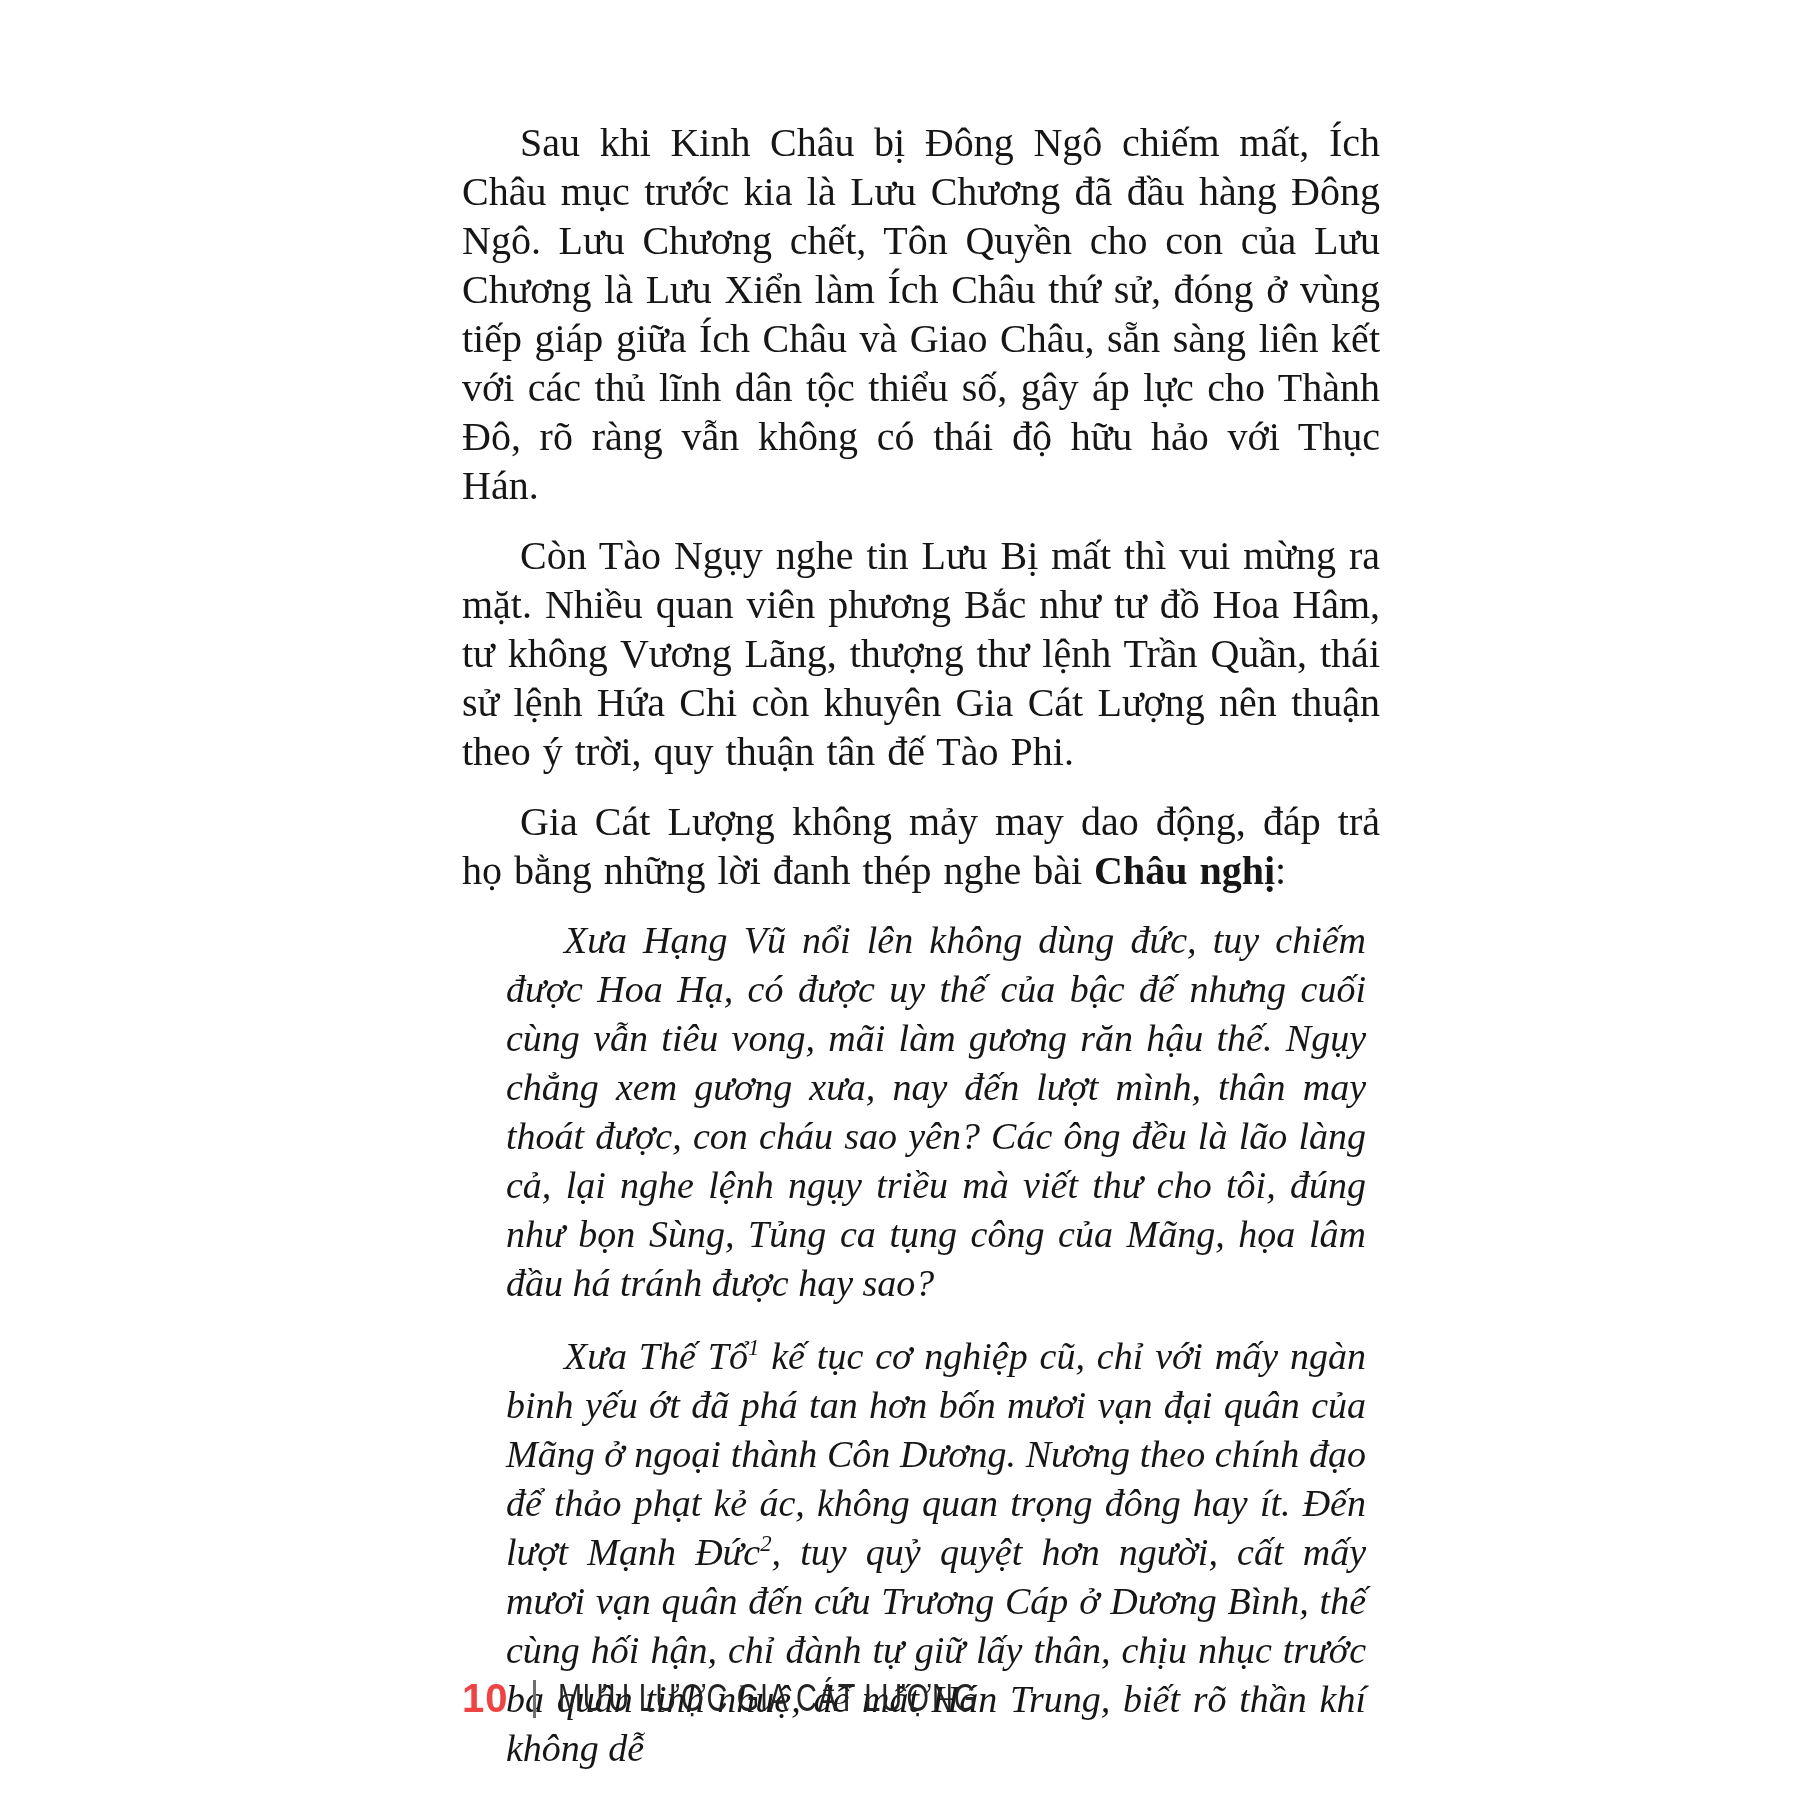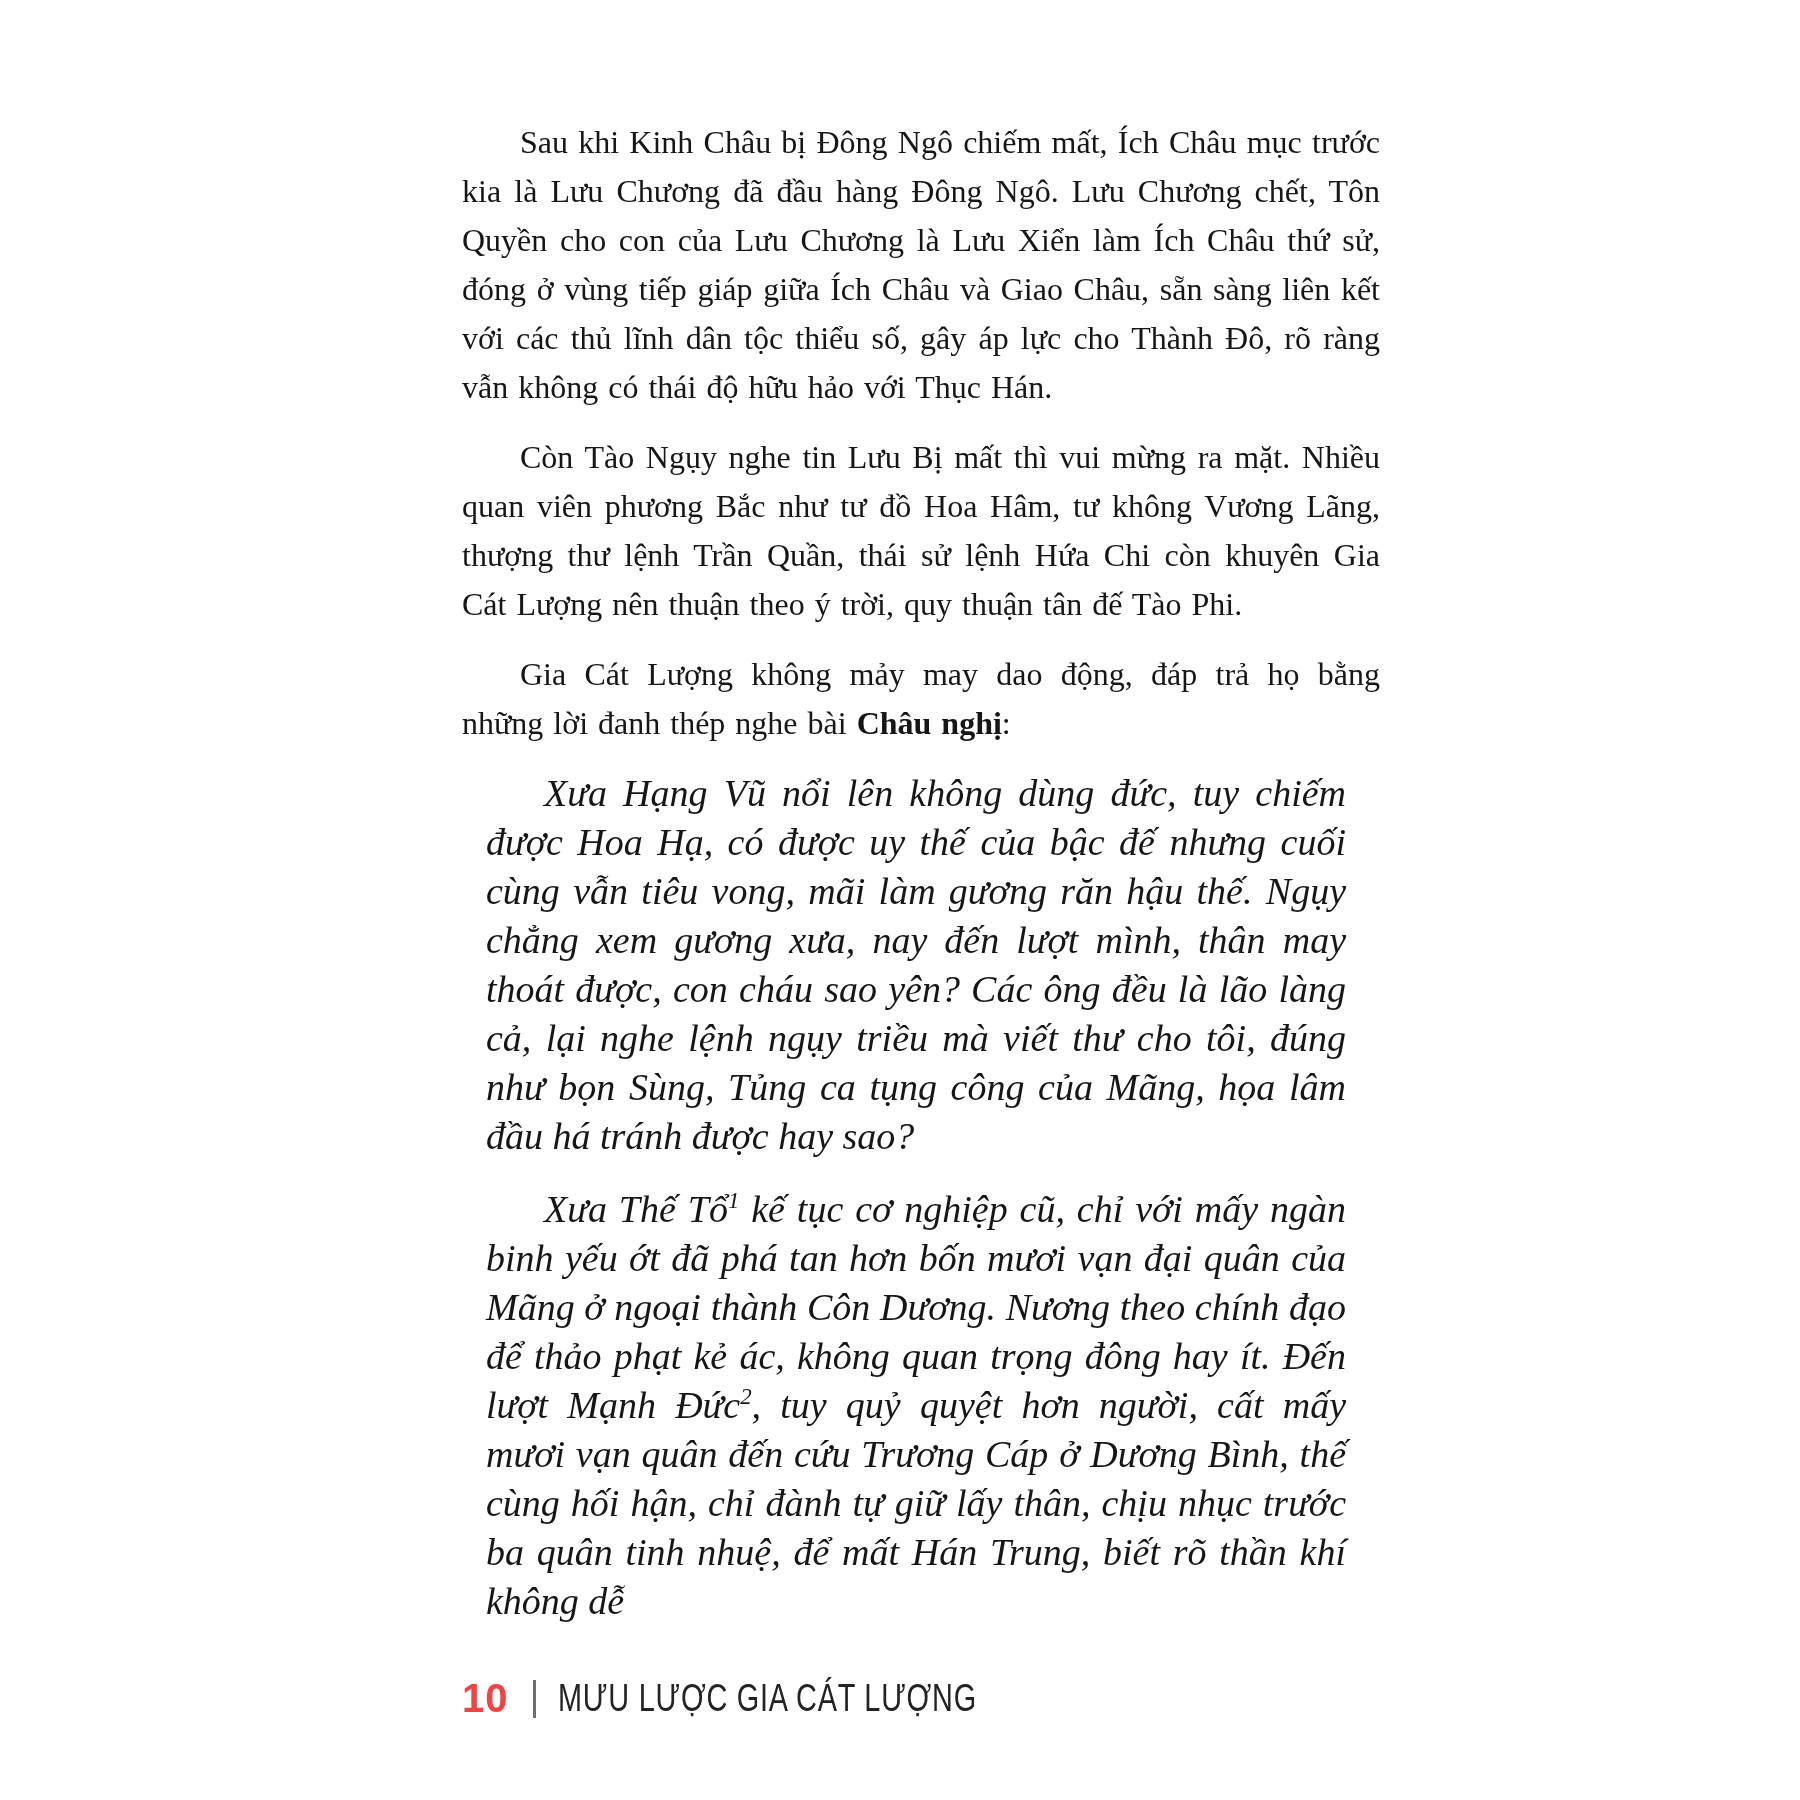--- a/index.html
+++ b/index.html
@@ -17,31 +17,31 @@
     overflow: hidden;
   }
   .content {
     position: absolute;
     left: 462px;
     top: 118px;
     width: 918px;
   }
   .body-para {
     margin: 0 0 21px 0;
-    font-size: 32px;
+    font-size: 40px;
     line-height: 49px;
     text-align: justify;
     text-indent: 58px;
     word-spacing: 2px;
   }
   .body-para strong {
     font-weight: bold;
   }
   .quote-para {
-    margin: 3px 0 24px 24px;
+    margin: 3px 0 24px 44px;
     width: 860px;
     font-size: 38px;
     line-height: 49px;
     font-style: italic;
     text-align: justify;
     text-indent: 58px;
   }
   sup.fn-ref {
     font-size: 60%;
     line-height: 0;

